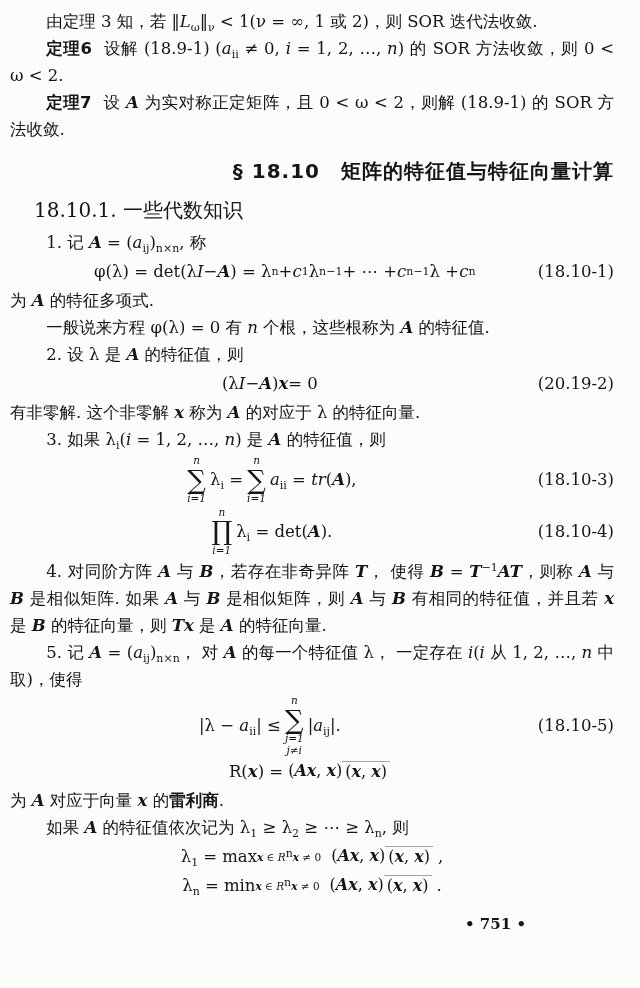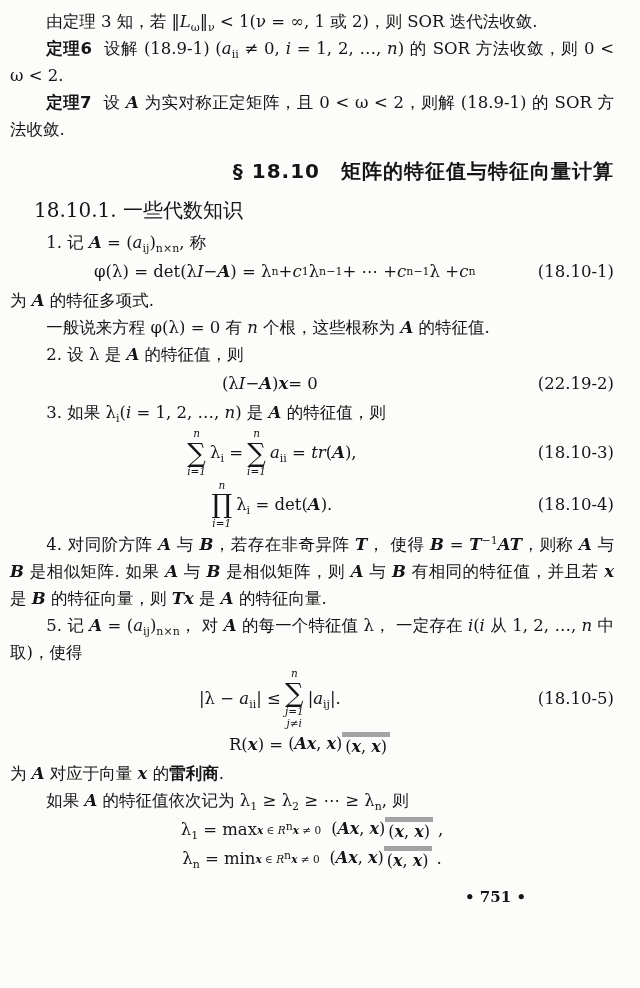--- a/index.html
+++ b/index.html
@@ -44,21 +44,21 @@
   .bigop {
     display: inline-flex; flex-direction: column; align-items: center;
     line-height: 1; margin: 0 4px; vertical-align: middle;
   }
   .bigop .lt, .bigop .lb { font-size: 10.5px; font-style: italic; line-height: 1.1; white-space: nowrap; }
   .bigop .gl { font-size: 26px; line-height: 1.02; }
   .frac {
     display: inline-flex; align-items: center;
     line-height: 1.3; margin: 0 5px; font-size: 16px; vertical-align: middle;
   }
-  .frac .fd { border-top: 5px solid #a3a3a3; padding: 0 3px; }
+  .frac .fd { border-top: 1px solid #a3a3a3; padding: 0 3px; }
   .mop {
     display: inline-flex; align-items: center;
     line-height: 1.1; margin: 0 5px; vertical-align: middle;
   }
   .mop .u { font-size: 10.5px; line-height: 1.15; white-space: nowrap; }
   .pagenum {
     text-align: right;
     padding-right: 88px;
     margin-top: 12px;
     font-size: 15px;
@@ -88,23 +88,24 @@
   </div>
 
   <p class="para">为 <b><i>A</i></b> 的特征多项式.</p>
 
   <p class="para indent">一般说来方程 φ(λ) = 0 有 <i>n</i> 个根，这些根称为 <b><i>A</i></b> 的特征值.</p>
 
   <p class="para indent">2. 设 λ 是 <b><i>A</i></b> 的特征值，则</p>
 
   <div class="eqrow">
     <span class="eqfill mjoin">(λ<i>I</i> − <b><i>A</i></b>)<b><i>x</i></b> = 0</span>
-    <span class="eqnum">(22.19-2)</span>
-  </div>
-
+    <span class="eqnum">(20.19-2)</span>
+  </div>
+
+  <p class="para">有非零解. 这个非零解 <b><i>x</i></b> 称为 <b><i>A</i></b> 的对应于 λ 的特征向量.</p>
 
   <p class="para indent">3. 如果 λ<sub>i</sub>(<i>i</i> = 1, 2, …, <i>n</i>) 是 <b><i>A</i></b> 的特征值，则</p>
 
   <div class="eqrow">
     <span class="eqfill">
       <span class="bigop">
         <span class="lt">n</span>
         <span class="gl">∑</span>
         <span class="lb">i=1</span>
       </span>

